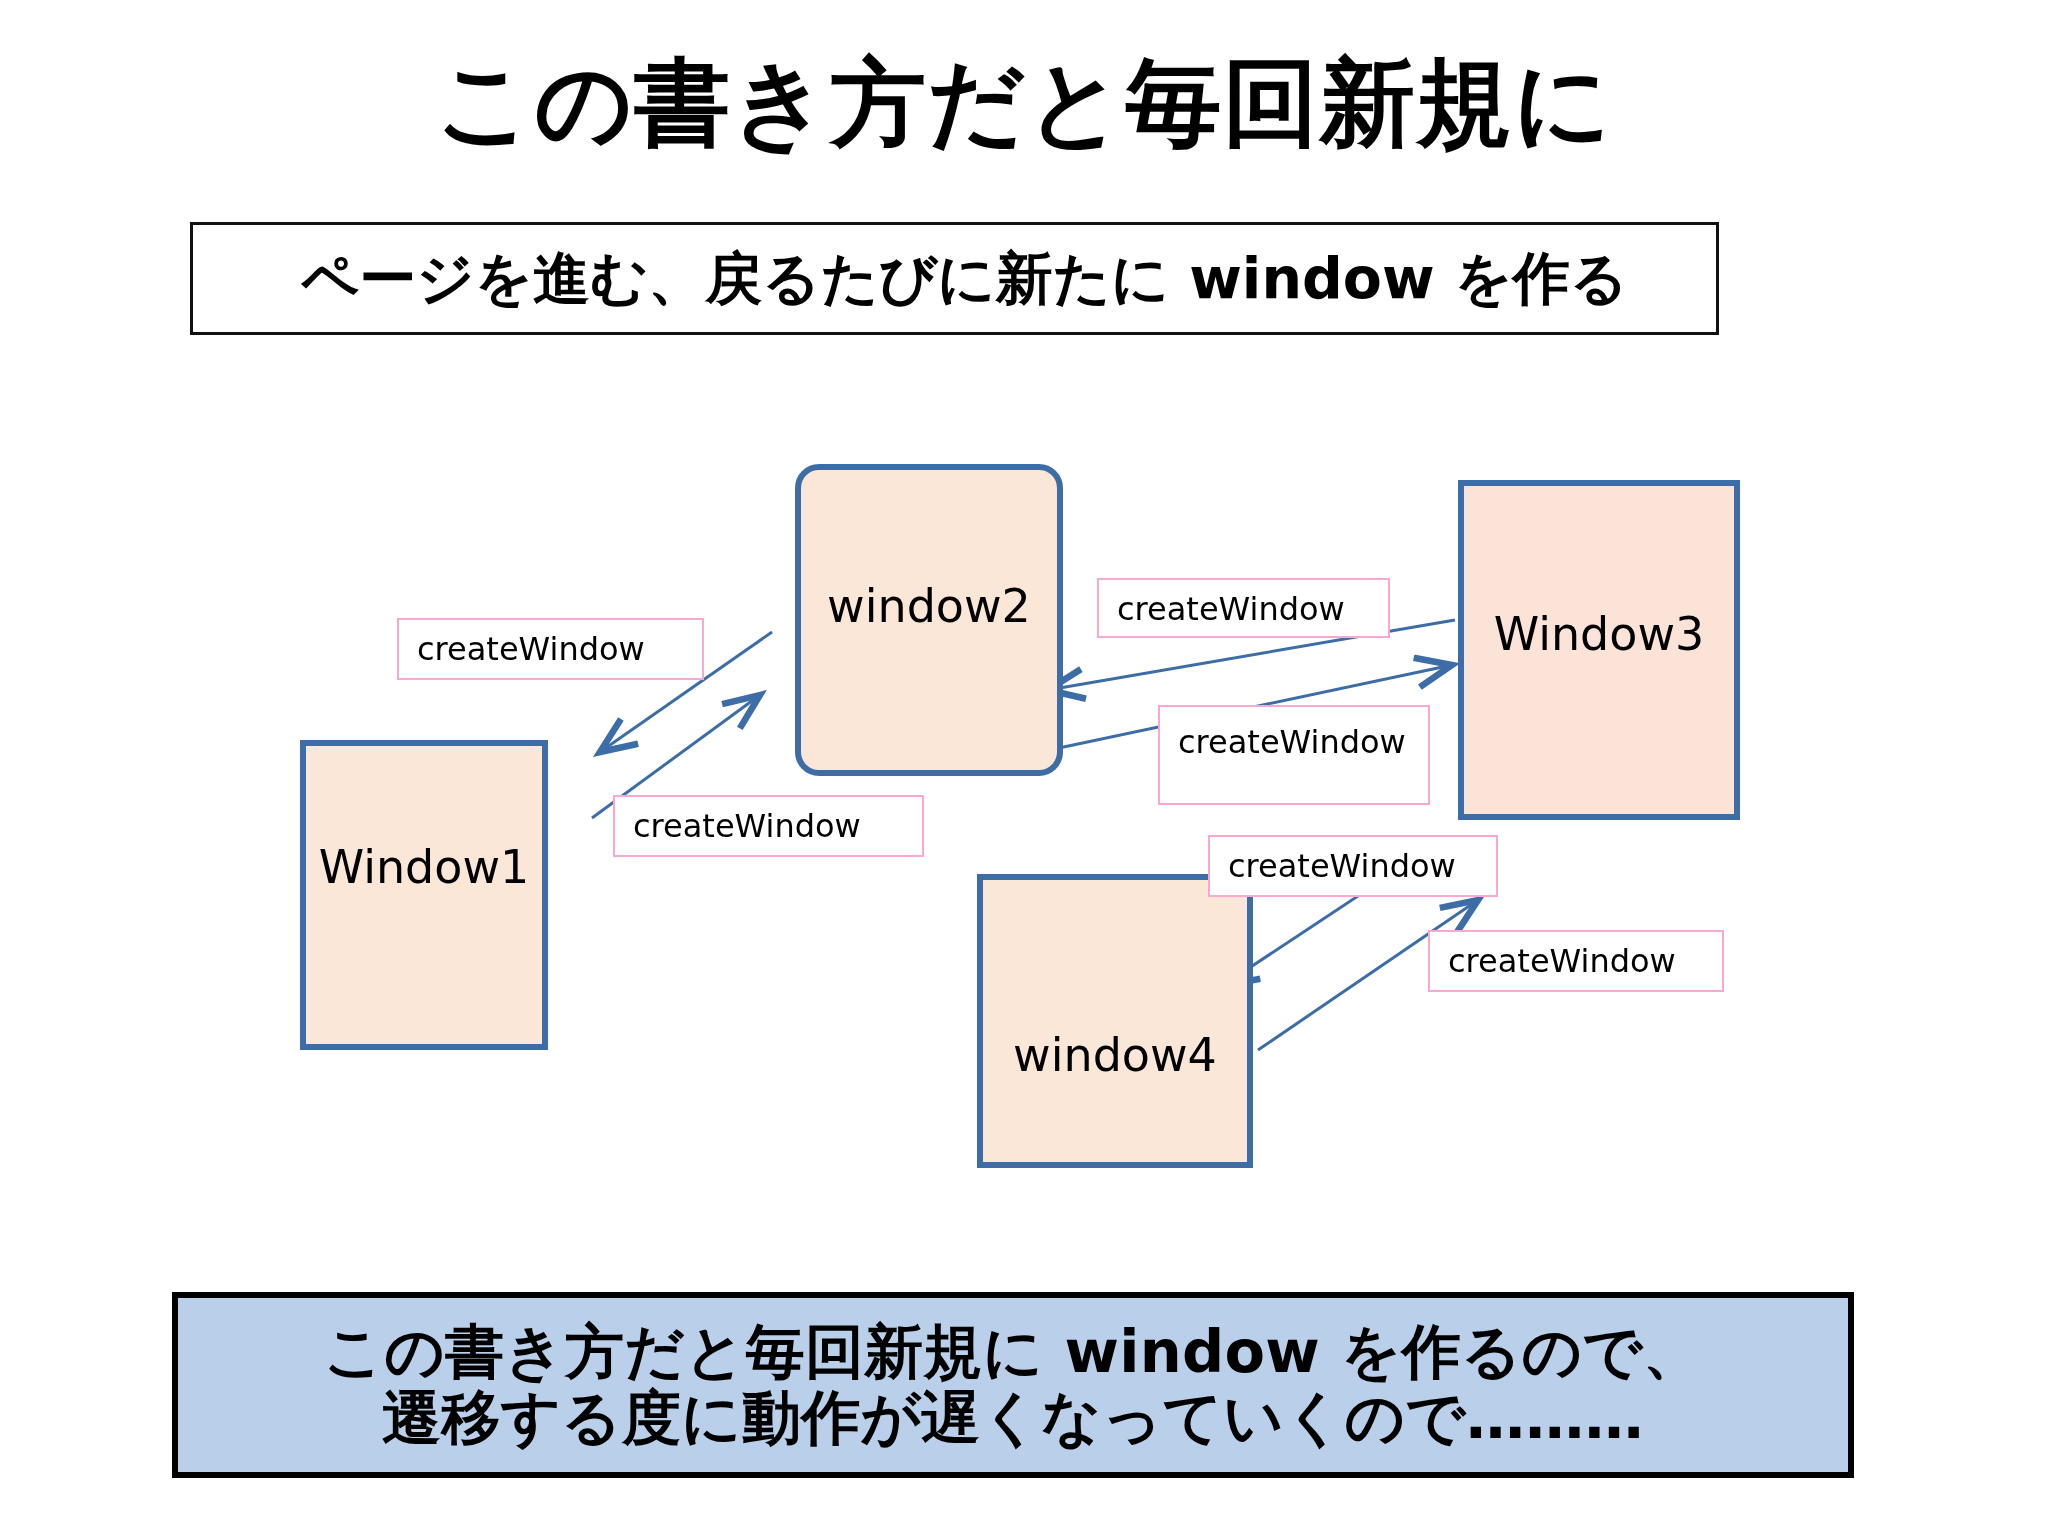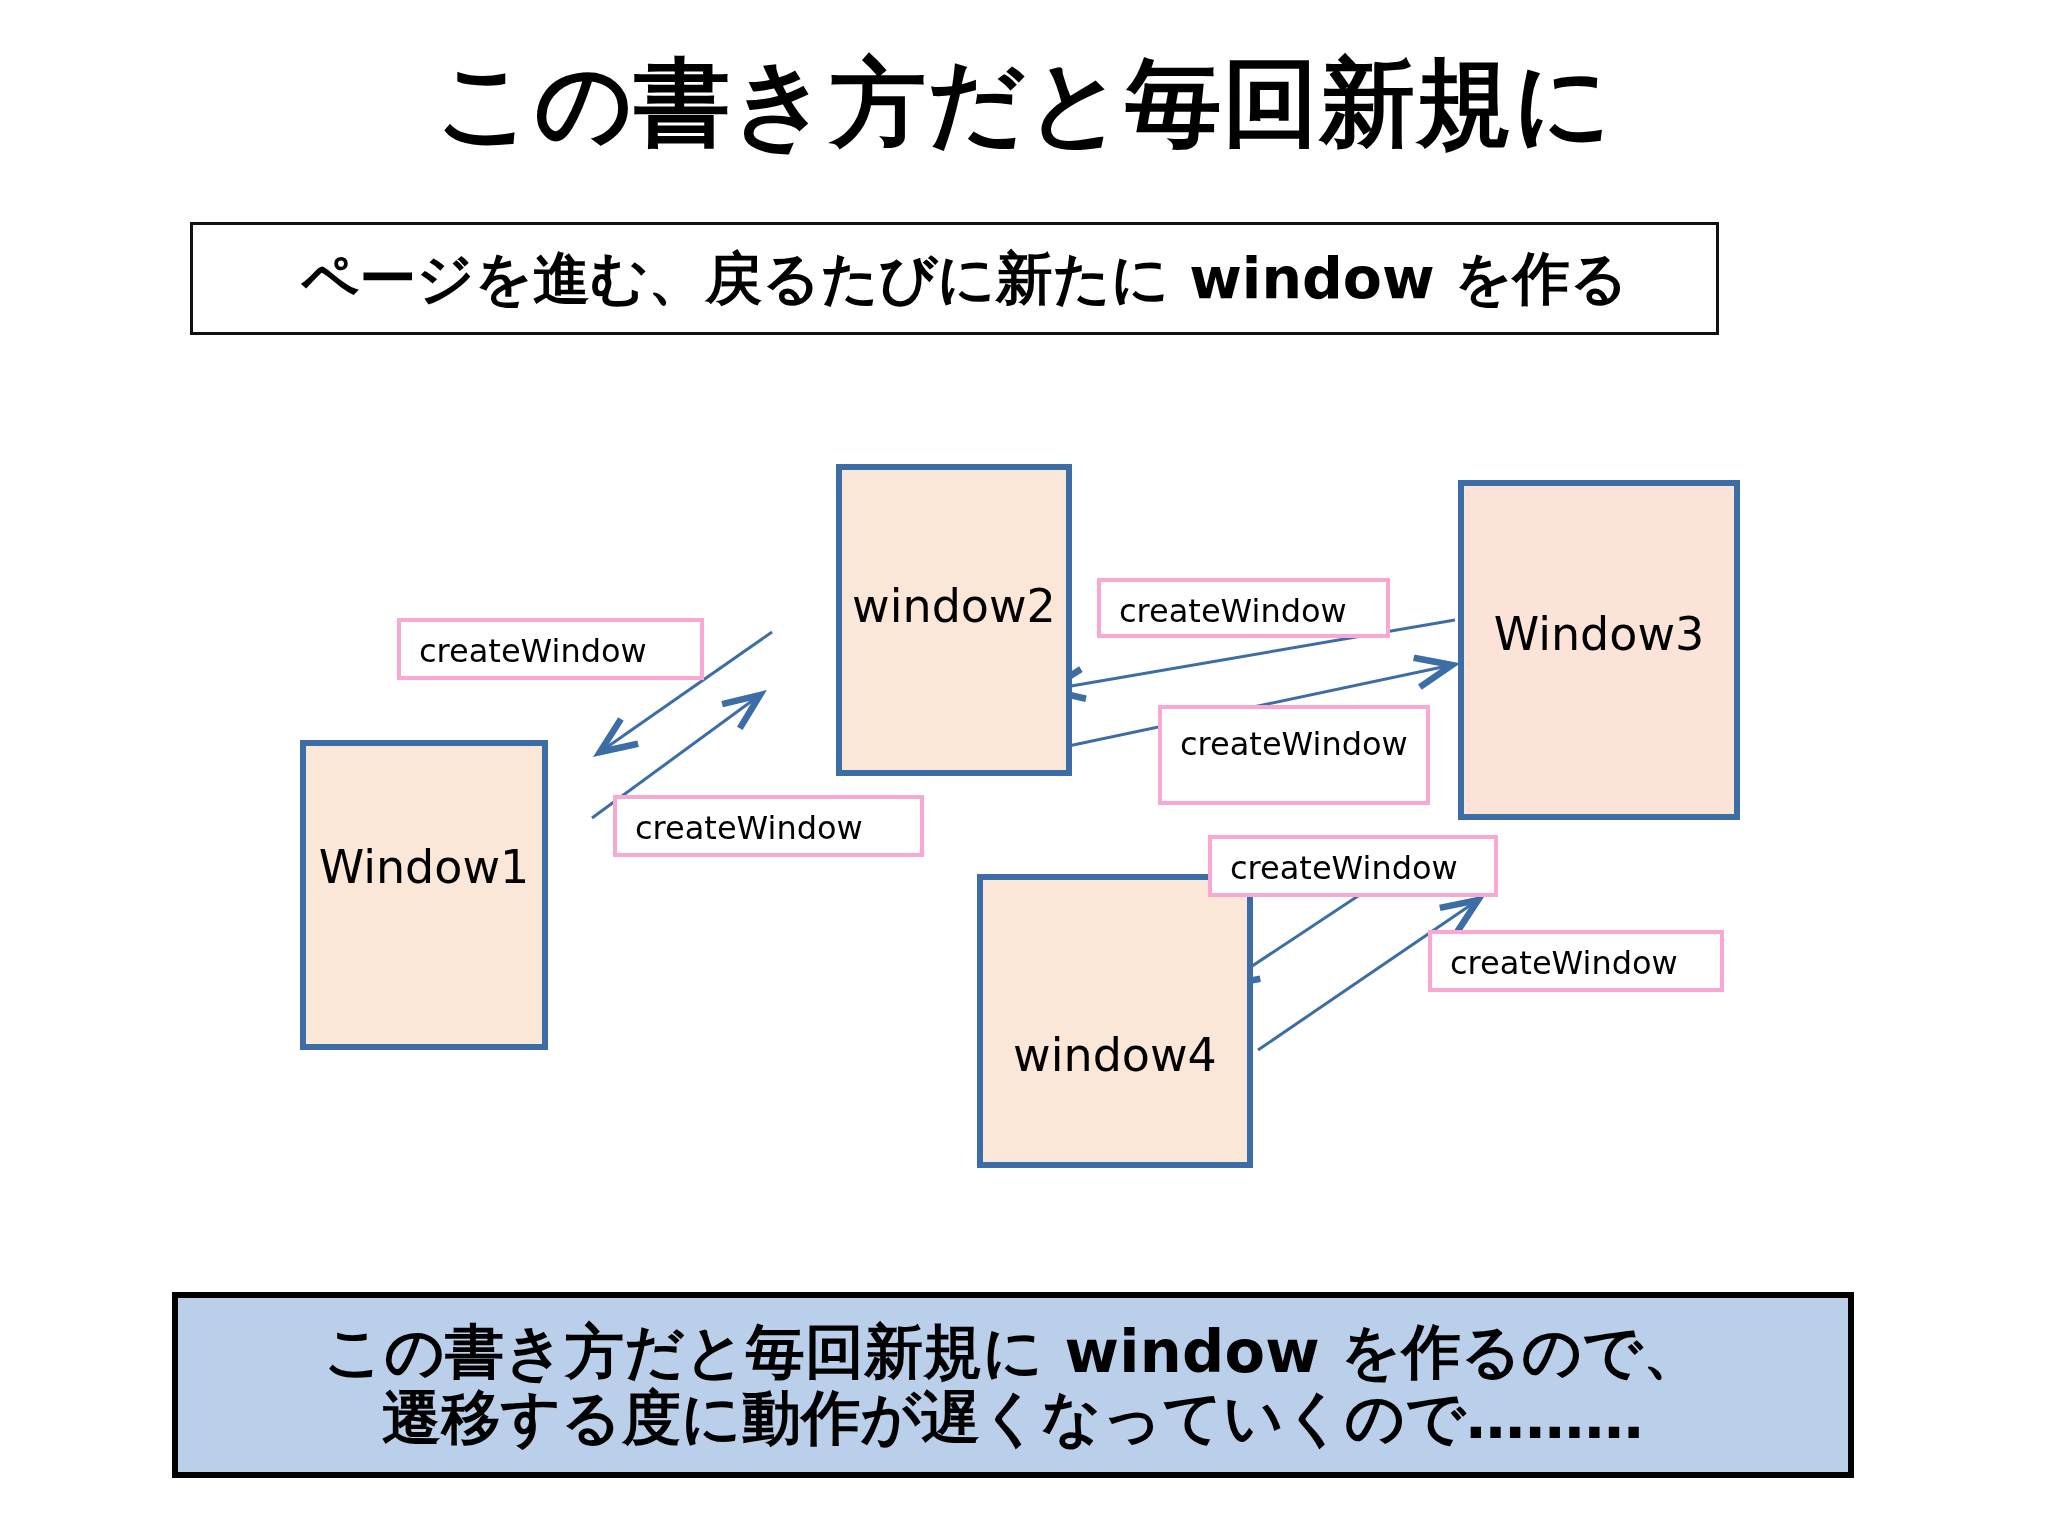--- a/index.html
+++ b/index.html
@@ -51,32 +51,32 @@
     font-size:46px;
     font-family:"DejaVu Sans","Liberation Sans",sans-serif;
     font-weight:400;
     color:#000;
   }
   .win-box.peach{background:#FBE7D7;}
   .win-box.pink{background:#FCE3D8;}
 
   #win1{left:300px;top:740px;width:248px;height:310px;}
   #win1 .win-label{transform:translateY(-28px);}
-  #win2{left:836px;top:464px;width:236px;height:312px;}
+  #win2{left:795px;top:464px;width:268px;height:312px;border-radius:24px;}
   #win2 .win-label{transform:translateY(-14px);}
   #win3{left:1458px;top:480px;width:282px;height:340px;}
   #win3 .win-label{transform:translateY(-16px);}
   #win4{left:977px;top:874px;width:276px;height:294px;}
   #win4 .win-label{transform:translateY(34px);}
 
   
   .cw-label{
     position:absolute;box-sizing:border-box;
     background:#fff;
-    border:4px solid #f9a8d4;
+    border:2px solid #f9a8d4;
     font-family:"DejaVu Sans","Liberation Sans",sans-serif;
     font-size:32px;
     line-height:1.28;
     color:#000;
     padding:9px 14px 9px 18px;
     z-index:5;
   }
   #cw-a{left:397px;top:618px;width:307px;height:62px;}
   #cw-b{left:613px;top:795px;width:311px;height:62px;}
   #cw-c{left:1097px;top:578px;width:293px;height:60px;}

